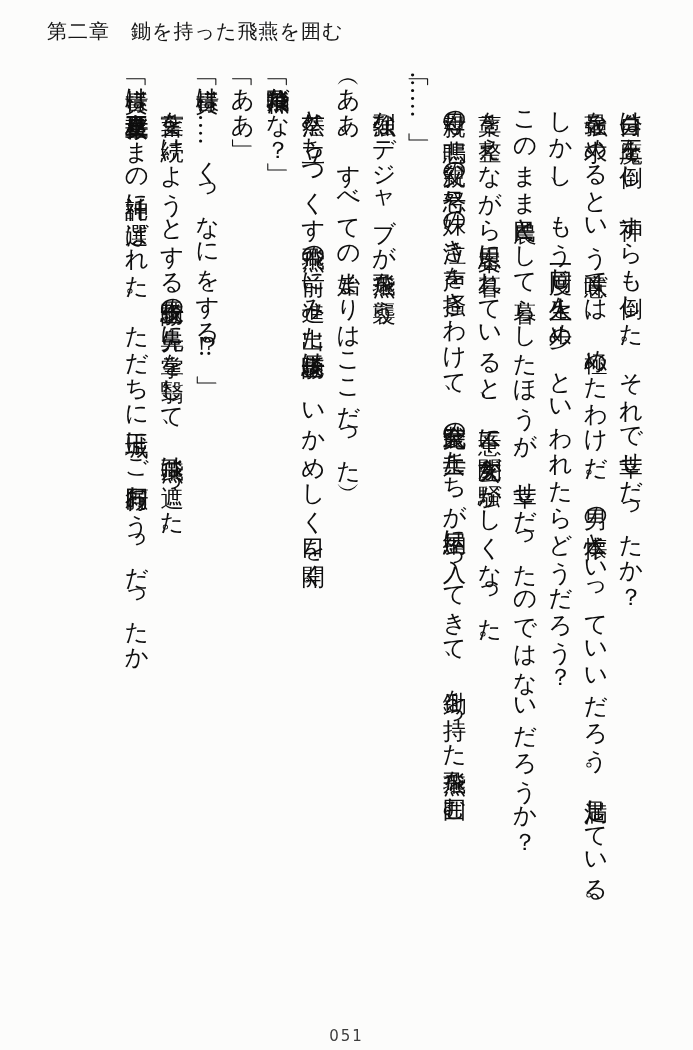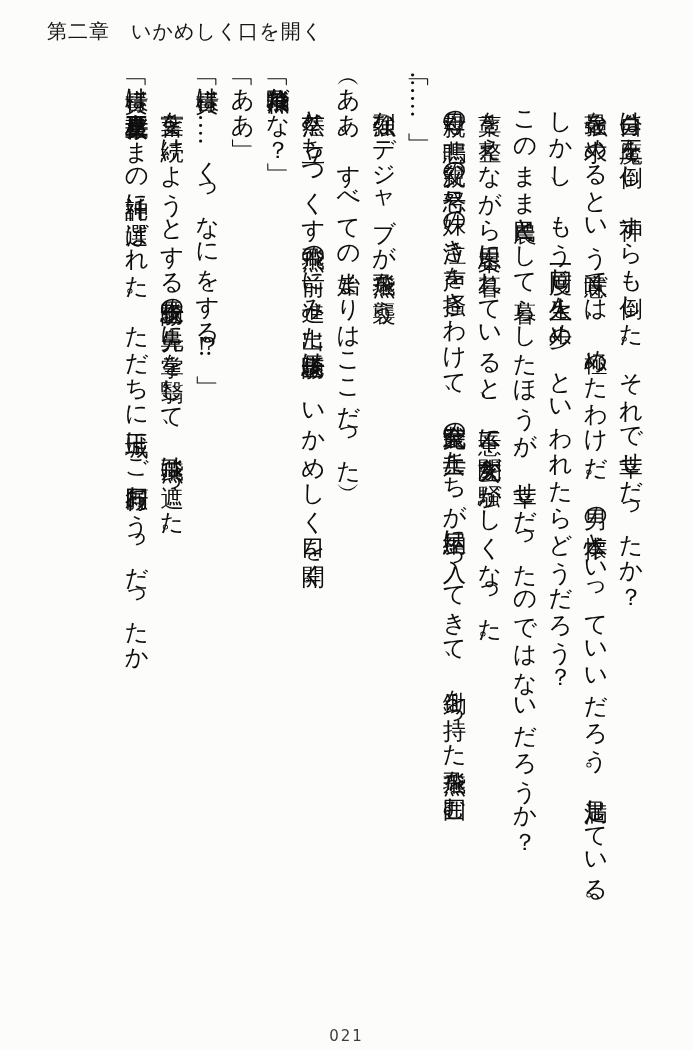--- a/index.html
+++ b/index.html
@@ -61,35 +61,35 @@
     letter-spacing: 2px;
     color: #3d3d3d;
     font-family: "DejaVu Sans", sans-serif;
   }
 </style>
 </head>
 <body>
 
 <div class="page">
 
-  <div class="chapter-header">第二章　いかめしく口を開く</div>
+  <div class="chapter-header">第二章　鋤を持った飛燕を囲む</div>
 
   <div class="body-text">
       <p class="para">自分は魔王を倒し、神すらも倒した。それで幸せだったか？</p>
       <p class="para">最強を求めるという意味では、極めたわけだ。男の本懐といっていいだろう。満足している。</p>
       <p class="para">しかし、もう一度同じ人生を歩め、といわれたらどうだろう？</p>
       <p class="para">このまま農民として暮らしたほうが、幸せだったのではないだろうか？</p>
       <p class="para">藁を整えながら思案に暮れていると、不意に玄関先が騒がしくなった。</p>
       <p class="para">母親の悲鳴。父親の怒号。妹の泣き声を掻きわけて、完全武装の兵士たちが納屋に入ってきて、鋤を持った飛燕を囲む。</p>
       <p class="para no-indent">「……」</p>
       <p class="para">強烈なデジャブが飛燕を襲う。</p>
       <p class="para no-indent">（ああ、すべての始まりはここだった）</p>
       <p class="para">茫然と立ちつくす飛燕の前に進み出た騎士隊長は、いかめしく口を開く。</p>
       <p class="para no-indent">「神喰飛燕だな？」</p>
       <p class="para no-indent">「ああ」</p>
       <p class="para no-indent">「貴様は……くっなにをする⁉」</p>
       <p class="para">言葉を続けようとする騎士隊長の鼻先に掌を翳して、飛燕は遮った。</p>
       <p class="para no-indent">「貴様は巫女王皇桜華さまの神託に選ばれた。ただちに王城にご同行願おうっだったか</p>
     </div>
 
-  <div class="page-number">021</div>
+  <div class="page-number">051</div>
 
 </div>
 
 </body></html>

